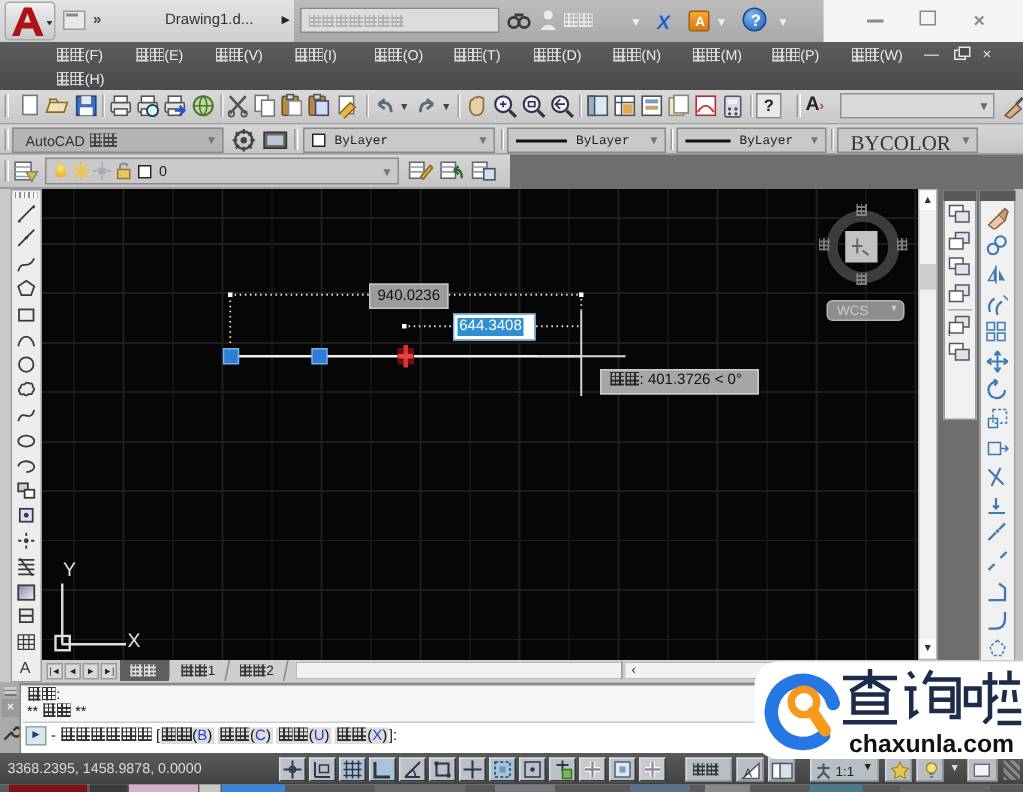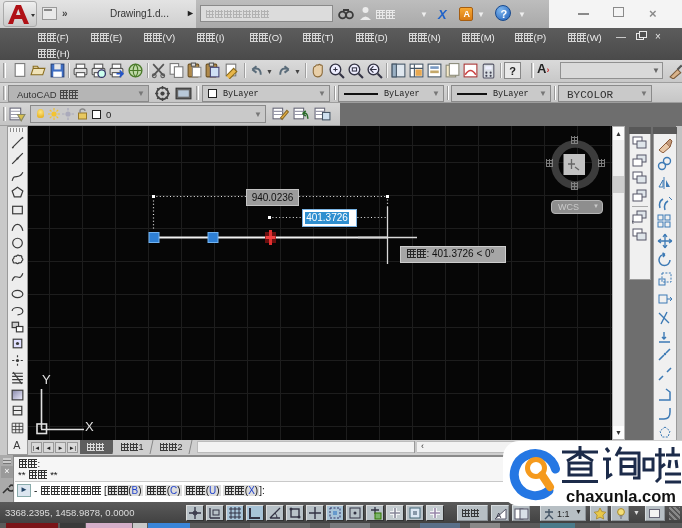--- a/index.html
+++ b/index.html
@@ -234,21 +234,21 @@
     <span style="position:absolute;right:3px;top:3px;font-size:8px;color:#777;">▼</span>
   </div>
 <div class="ab" style="left:447px;top:86px;width:2px;height:14px;border-left:1px solid #9a9a9a;border-right:1px solid #fff;"></div>
 <div class="ab" style="left:451px;top:85px;width:100px;height:17px;background:#c9c9c9;border:1px solid #8a8a8a;font-size:9px;color:#222;">
     <span style="position:absolute;left:5px;top:7px;width:30px;height:1.5px;background:#111;"></span>
     <span style="position:absolute;left:41px;top:3px;font-family:'Liberation Mono',monospace;font-size:8.5px;">ByLayer</span>
     <span style="position:absolute;right:3px;top:3px;font-size:8px;color:#777;">▼</span>
   </div>
 <div class="ab" style="left:554px;top:86px;width:2px;height:14px;border-left:1px solid #9a9a9a;border-right:1px solid #fff;"></div>
 <div class="ab" style="left:558px;top:85px;width:94px;height:17px;background:#c9c9c9;border:1px solid #8a8a8a;font-size:9px;color:#222;">
-    <span style="position:absolute;left:8px;top:3px;font-family:Liberation Mono, monospace;font-size:11px;color:#333;">BYCOLOR</span>
+    <span style="position:absolute;left:8px;top:3px;font-family:Liberation Serif, serif;font-size:14px;color:#333;">BYCOLOR</span>
     <span style="position:absolute;right:3px;top:3px;font-size:8px;color:#777;">▼</span>
   </div>
 <div class="ab" style="left:0;top:103px;width:682px;height:23px;background:#6e6e6e;"></div>
 <div class="ab" style="left:0;top:103px;width:340px;height:23px;background:linear-gradient(#d6d6d6,#c4c4c4);border-bottom:1px solid #9e9e9e;"></div>
 <div class="ab" style="left:3px;top:107px;width:3px;height:14px;border-left:1px solid #9a9a9a;border-right:1px solid #fff;"></div>
 <svg class="ab" style="left:9px;top:106px;" width="17" height="17" viewBox="0 0 16 16">
     <rect x="1" y="2" width="10" height="11" fill="#fff" stroke="#667"></rect>
     <path d="M1 5 L11 5 M1 8 L11 8 M1 11 L11 11" stroke="#99a"></path>
     <path d="M8 8 L15 8 L11.5 14 Z" fill="#d8c050" stroke="#886"></path>
   </svg>
@@ -545,21 +545,21 @@
 <div class="ab" style="left:570px;top:136px;font-size:8px;color:#8f8f8f;"><i class="z"></i></div>
 <div class="ab" style="left:570px;top:182px;font-size:8px;color:#8f8f8f;"><i class="z"></i></div>
 <div class="ab" style="left:545px;top:159px;font-size:8px;color:#8f8f8f;"><i class="z"></i></div>
 <div class="ab" style="left:597px;top:159px;font-size:8px;color:#8f8f8f;"><i class="z"></i></div>
 <div class="ab" style="left:551px;top:200px;width:52px;height:14px;background:#8e8e8e;border:1px solid #b5b5b5;border-radius:4px;font-size:9px;color:#cacaca;">
     <span style="position:absolute;left:6px;top:1px;">WCS</span>
     <span style="position:absolute;right:3px;top:2px;font-size:6px;">▼</span>
   </div>
 <div class="ab" style="left:246px;top:189px;width:53px;height:17px;background:#9c9c9c;border:1px solid #c4c4c4;font-size:10px;color:#111;text-align:center;line-height:15px;">940.0236</div>
 <div class="ab" style="left:302px;top:209px;width:55px;height:18px;background:#fff;border:1px solid #7ab4e4;">
-    <span style="position:absolute;left:2px;top:2px;width:44px;height:12px;background:#2f8fd0;color:#fff;font-size:10px;text-align:center;line-height:12px;">401.3726</span>
+    <span style="position:absolute;left:2px;top:2px;width:44px;height:12px;background:#2f8fd0;color:#fff;font-size:10px;text-align:center;line-height:12px;">644.3408</span>
   </div>
 <div class="ab" style="left:400px;top:246px;width:106px;height:17px;background:#a6a6a6;border:1px solid #cdcdcd;font-size:10px;color:#111;">
     <span style="position:absolute;left:5px;top:1px;"><i class="z"></i><i class="z"></i>: 401.3726 &lt; 0°</span>
   </div>
 <div class="ab" style="left:612px;top:126px;width:13px;height:314px;background:#f0f0f0;border:1px solid #b5b5b5;"></div>
 <div class="ab" style="left:613px;top:127px;width:11px;height:13px;background:#fdfdfd;text-align:center;font-size:7px;color:#333;line-height:13px;">▲</div>
 <div class="ab" style="left:613px;top:176px;width:11px;height:17px;background:#cdcdcd;"></div>
 <div class="ab" style="left:613px;top:426px;width:11px;height:13px;background:#fdfdfd;text-align:center;font-size:7px;color:#333;line-height:13px;">▼</div>
 <div class="ab" style="left:625px;top:126px;width:57px;height:329px;background:#6e6e6e;"></div>
 <div class="ab" style="left:676px;top:126px;width:6px;height:329px;background:#c2c2c2;"></div>

